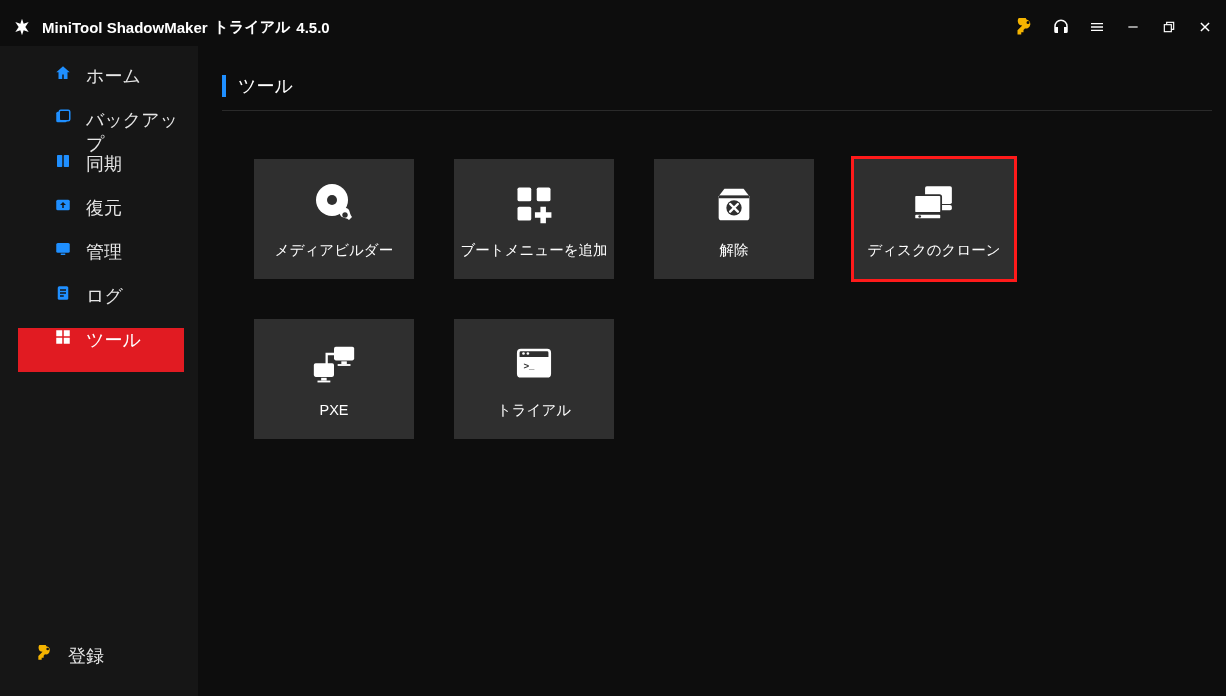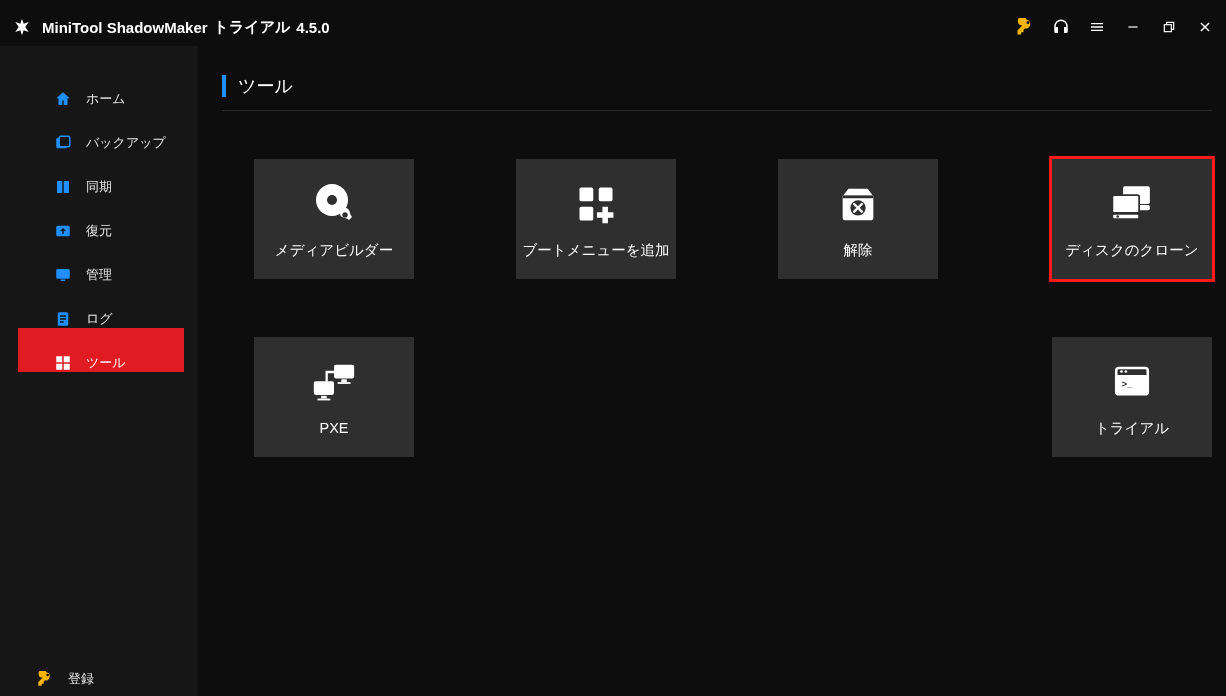--- a/index.html
+++ b/index.html
@@ -40,24 +40,24 @@
   .sidebar {
     width: 198px;
     background: #161616;
     display: flex;
     flex-direction: column;
     padding-top: 18px;
   }
   .nav { flex: 1; }
   .nav-item, .bottom-item {
     display: flex;
-    align-items: flex-end;
+    align-items: flex-start;
     height: 44px;
     padding-left: 36px;
-    font-size: 13px;
+    font-size: 18px;
     cursor: pointer;
     color: #e6e6e6;
   }
   .nav-item { margin: 0 14px 0 18px; border-radius: 0; }
   .nav-item .ic, .bottom-item .ic { width: 18px; height: 18px; margin-right: 14px; display:flex; align-items:center; justify-content:center;}
   .nav-item.active {
     background: #e11b22;
     color: #fff;
     margin: 0 14px 0 18px;
   }
@@ -77,39 +77,38 @@
     margin-bottom: 48px;
   }
   .page-header .bar {
     width: 4px; height: 22px; background: #1f8fff; margin-right: 12px;
   }
   .page-header .title { font-size: 18px; color: #fff; font-weight: 400; }
 
   .tool-grid {
     display: flex;
     flex-wrap: wrap;
-    gap: 58px 40px;
+    gap: 40px 40px;
     padding-left: 32px;
-    justify-content: space-between;
   }
   .tool-tile {
     width: 160px;
     height: 120px;
     background: #2f2f2f;
     display: flex;
     flex-direction: column;
     align-items: center;
     justify-content: center;
     cursor: pointer;
     position: relative;
     color: #fff;
     font-size: 14.5px;
   }
   .tool-tile .tile-icon { height: 50px; display:flex; align-items:center; justify-content:center; margin-bottom: 12px;}
-  .tool-tile.highlight { outline: 3px solid #ff1a1a; outline-offset: 0; margin-left: 12px; }
+  .tool-tile.highlight { outline: 3px solid #ff1a1a; outline-offset: 0; }
   .tool-tile .badge {
     position: absolute;
     top: 12px; right: 18px;
     background: #ff3b3b;
     color: #fff;
     font-size: 9px;
     padding: 1px 5px;
     border-radius: 3px;
     letter-spacing: 0.5px;
   }

